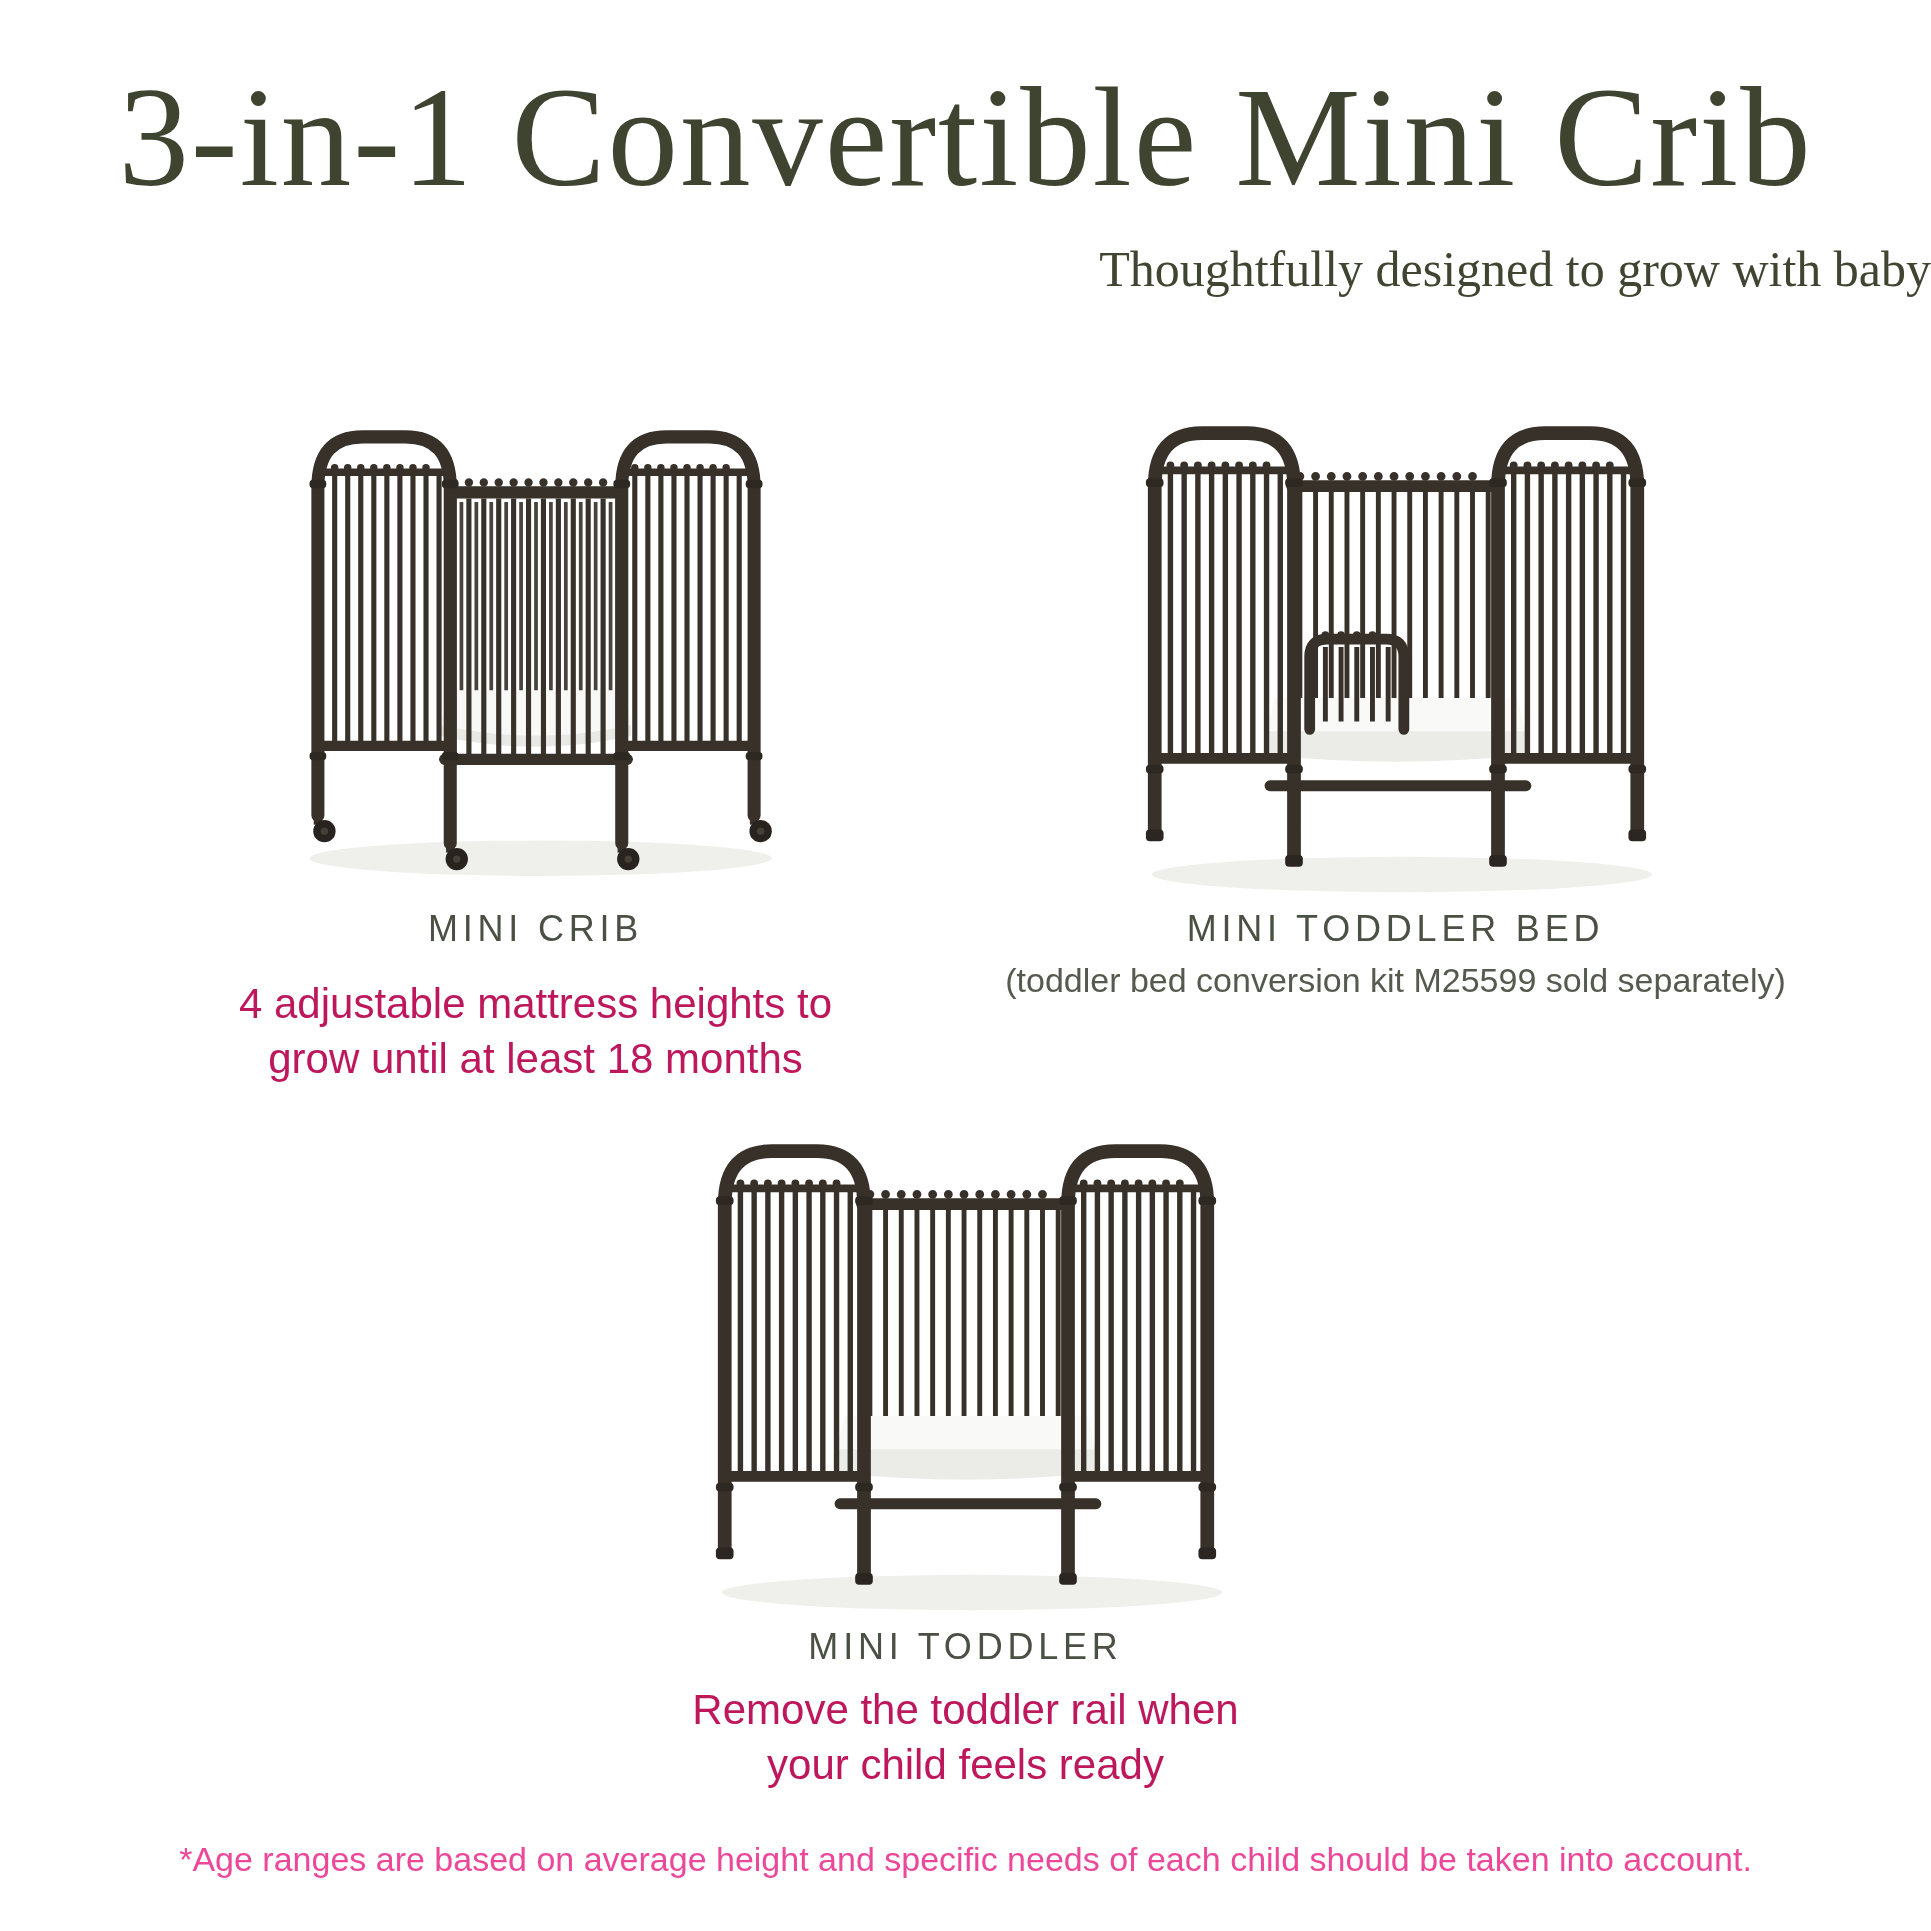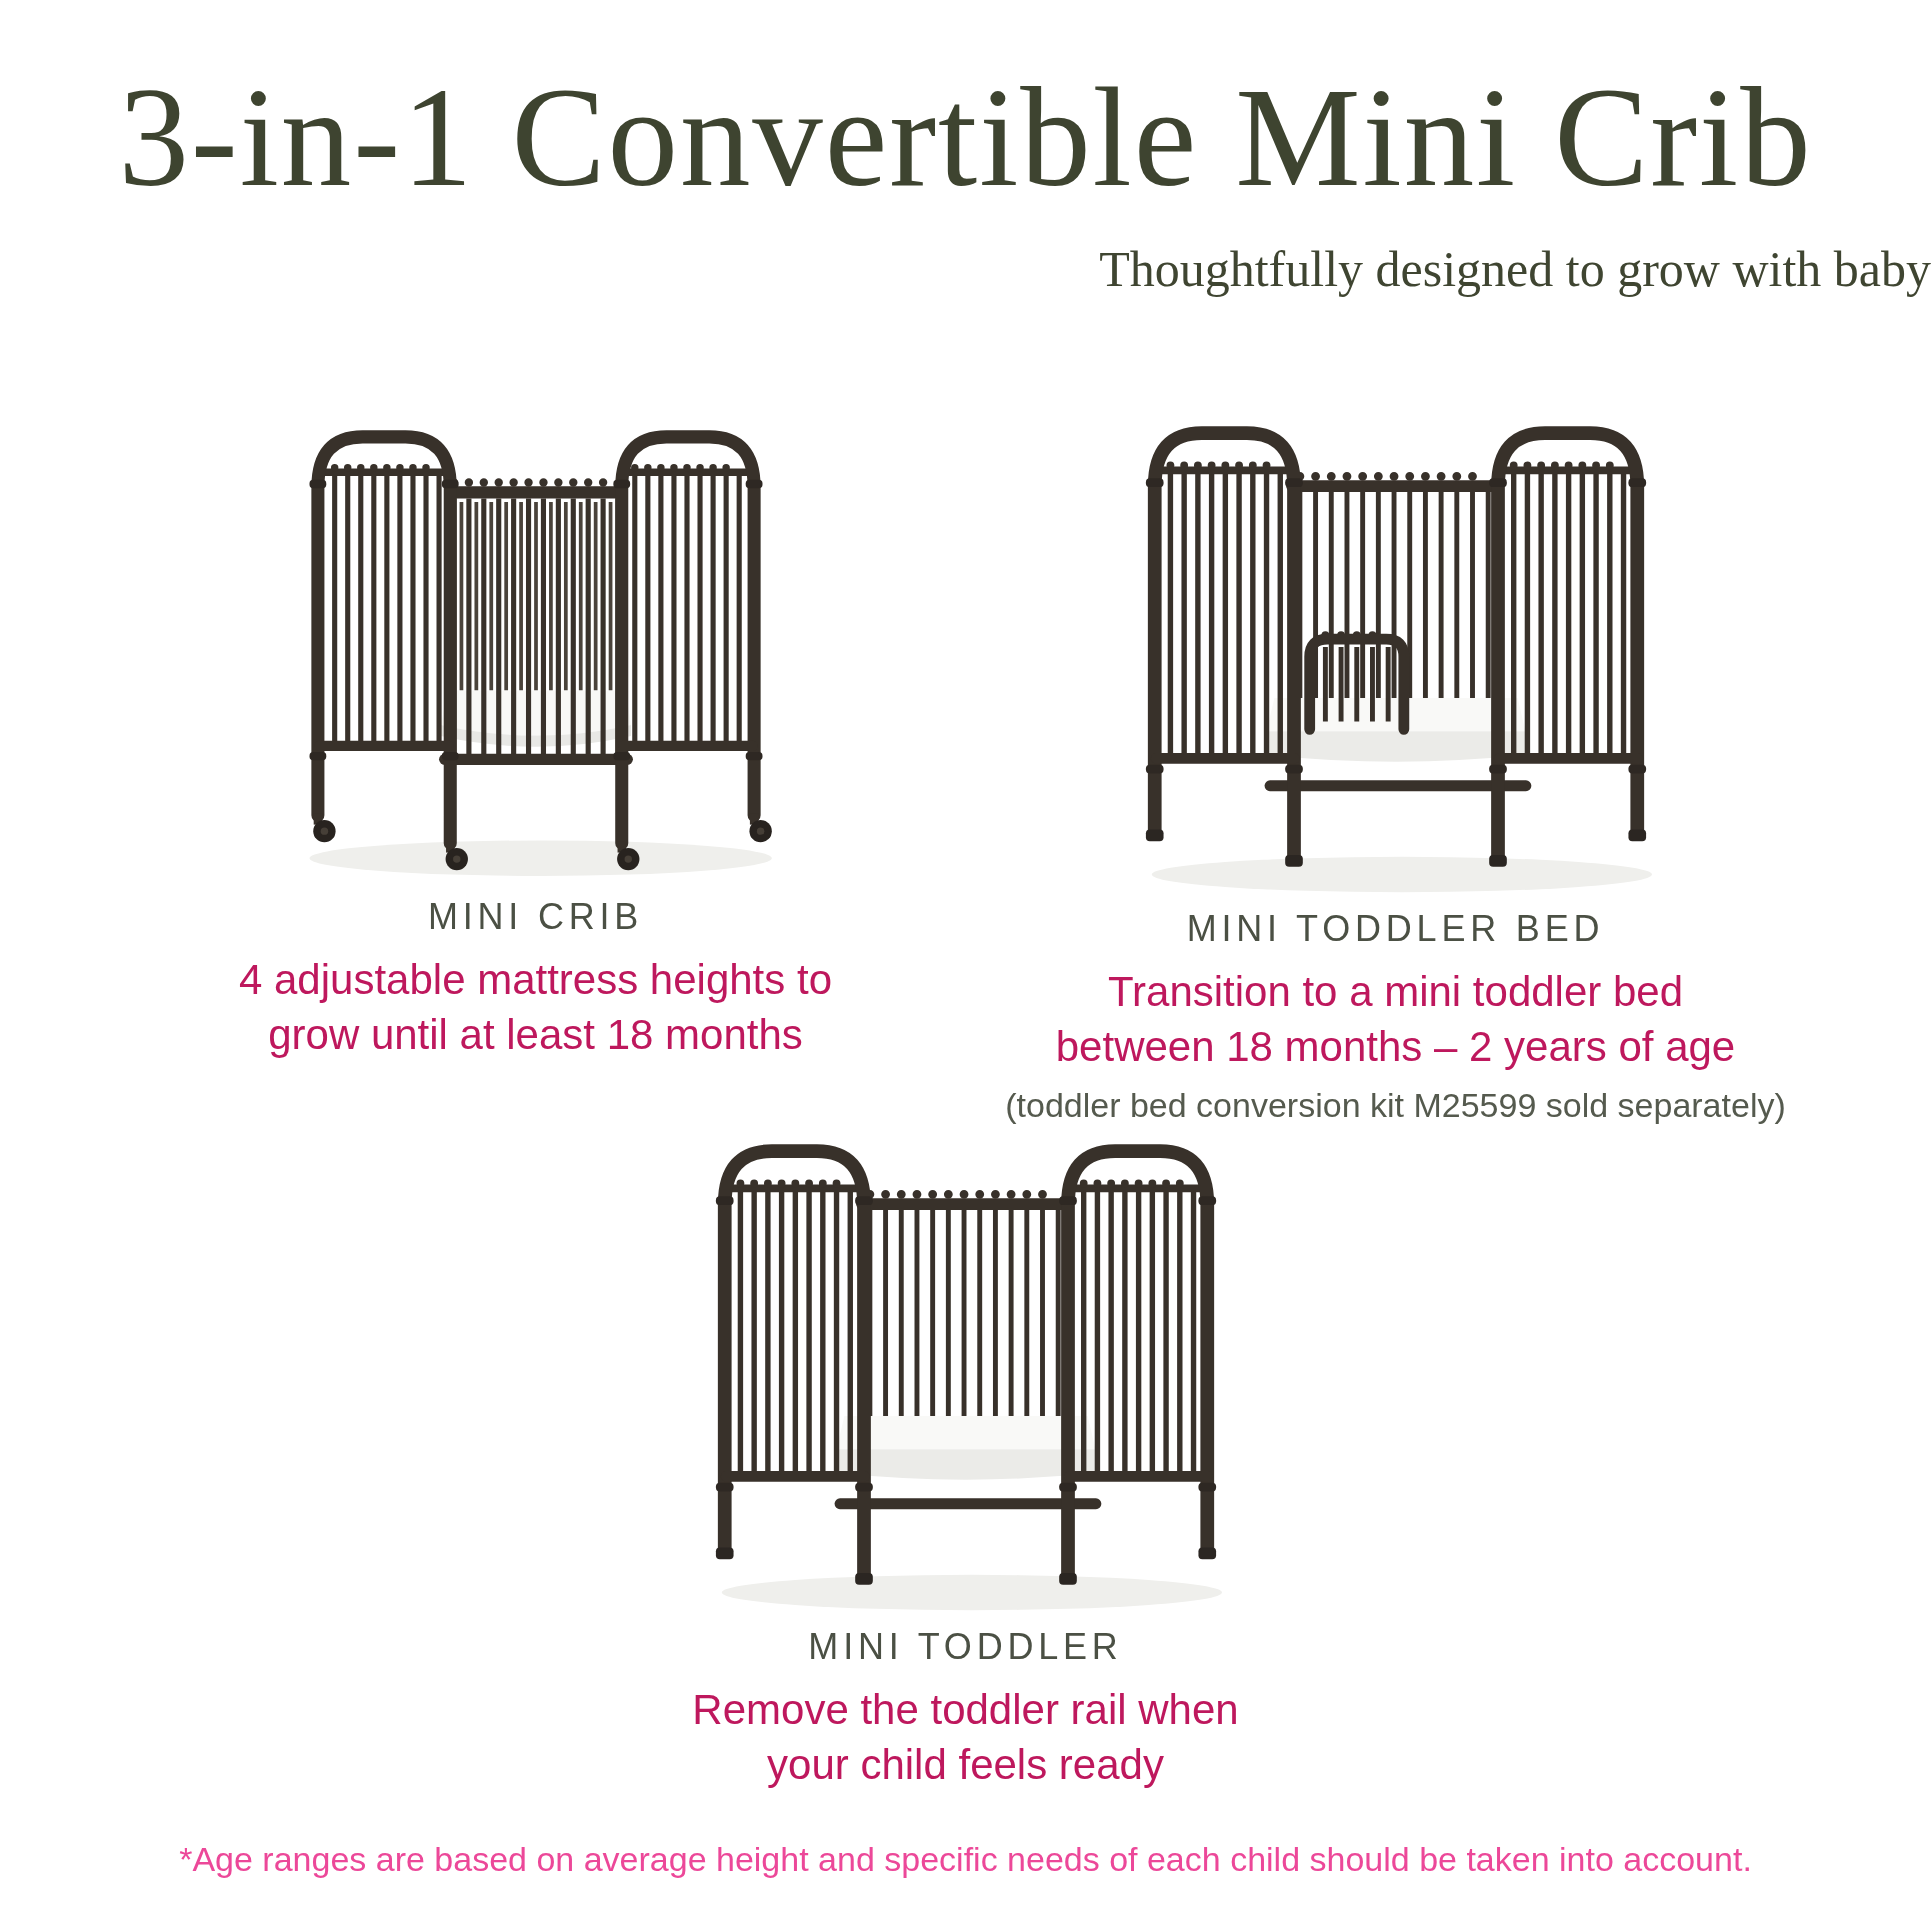--- a/index.html
+++ b/index.html
@@ -23,21 +23,21 @@
     font-family:"Liberation Serif",serif;
     font-weight:400;
     font-size:50px;line-height:1.2;
     color:#3f4531;
   }
   .section{
     position:absolute;
     display:flex;flex-direction:column;align-items:center;
     text-align:center;
   }
-  #sec-mini-crib{left:130px;top:394px;width:811px;}
+  #sec-mini-crib{left:130px;top:394px;width:811px;gap:12px;}
   #sec-mini-toddler-bed{left:990px;top:390px;width:811px;}
   #sec-mini-daybed{left:560px;top:1108px;width:811px;}
   .crib-svg{display:block;}
   .section-label{
     margin-top:7.7px;
     font-size:36px;
     letter-spacing:4.8px;
     font-weight:500;
     color:#4b5044;
   }
@@ -180,24 +180,20 @@
     </g>
 
     <g fill="#2b2622">
       <rect x="65" y="448" width="18" height="12" rx="4"></rect>
       <rect x="207" y="474" width="18" height="12" rx="4"></rect>
       <rect x="415" y="474" width="18" height="12" rx="4"></rect>
       <rect x="557" y="448" width="18" height="12" rx="4"></rect>
     </g>
   </svg>
   <div class="section-label">MINI TODDLER BED</div>
-  <div class="section-desc">
-    <div>Transition to a mini toddler bed</div>
-    <div>between 18 months – 2 years of age</div>
-  </div>
   <div class="section-note">(toddler bed conversion kit M25599 sold separately)</div>
 </div>
 
 <div class="section" id="sec-mini-daybed">
   <svg class="crib-svg" width="628" height="510" viewBox="0 0 640 520">
     <ellipse cx="326" cy="494" rx="255" ry="18" fill="#efefec"></ellipse>
 
     <g>
       <line x1="222" y1="88" x2="414" y2="88" stroke="#38312a" stroke-width="9" stroke-dasharray="0 16" stroke-linecap="round"></line>
       <rect x="208" y="92" width="222" height="12" rx="6" fill="#38312a"></rect>

